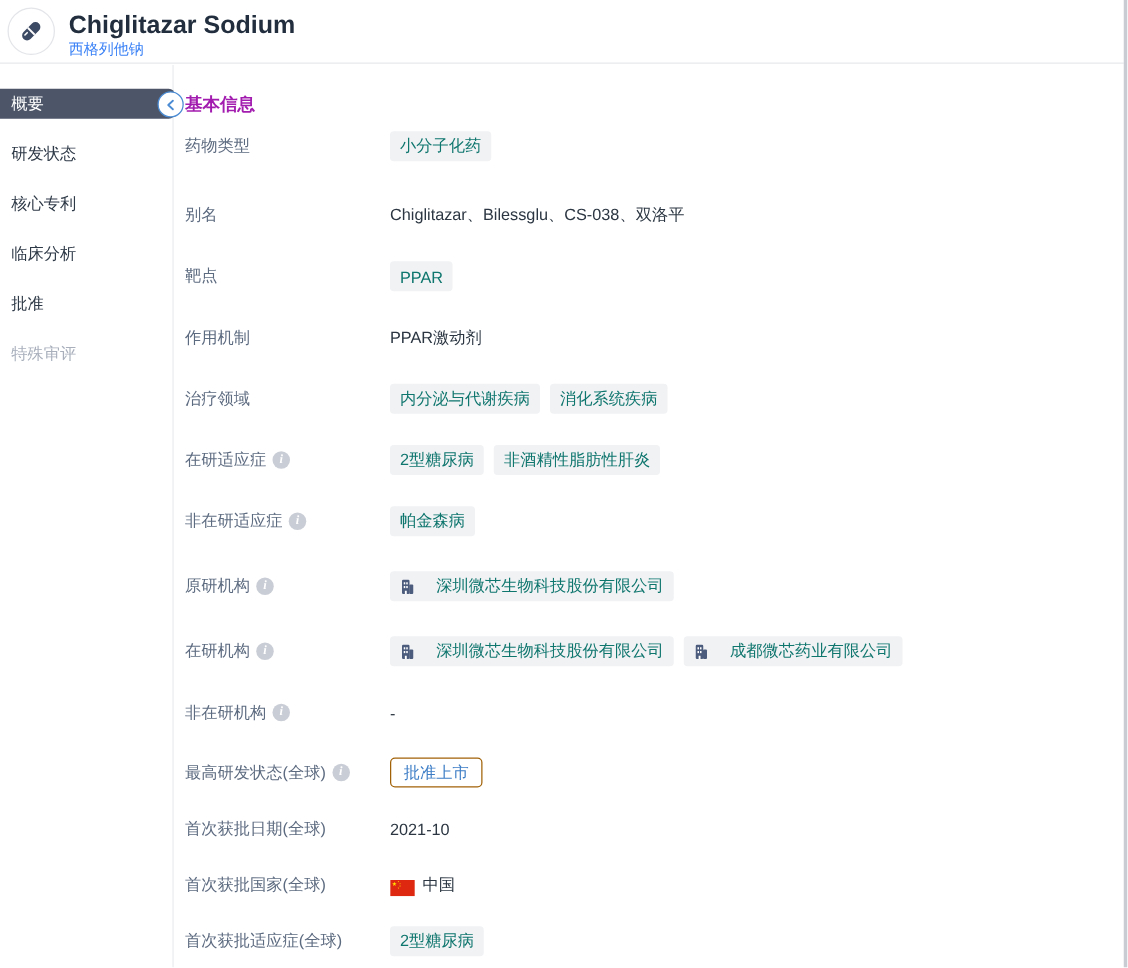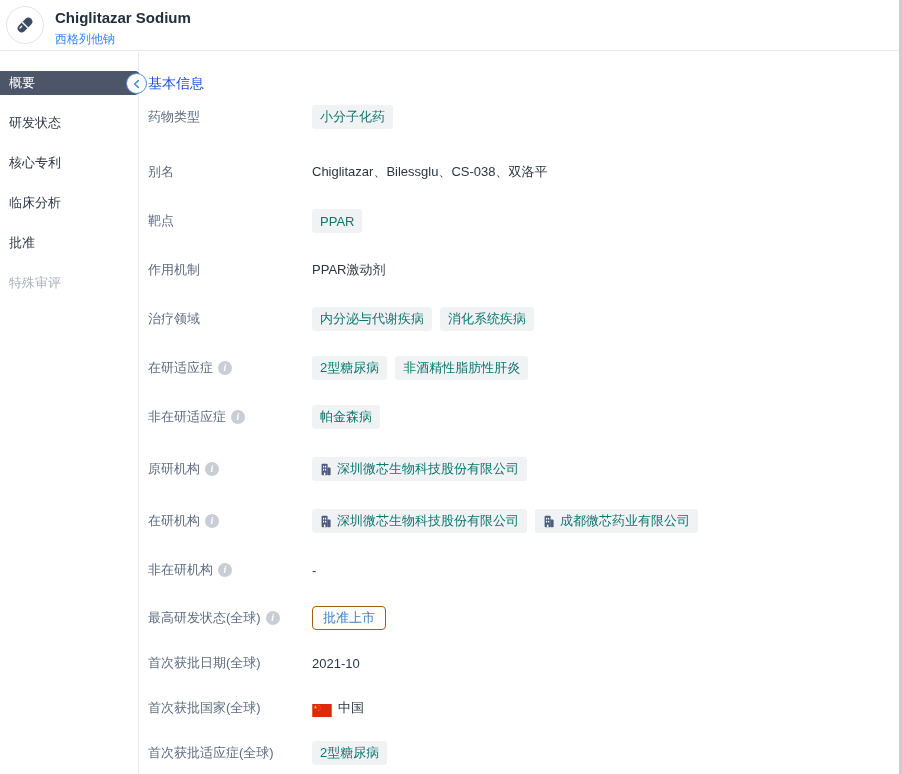--- a/index.html
+++ b/index.html
@@ -10,40 +10,40 @@
   }
   .page { position:relative; width:902px; height:774px; background:#fff; overflow:hidden; }
   .page-right-edge { position:absolute; top:0; right:0; width:3px; height:100%; background:#c9ccd2; }
 
   
   .header { position:absolute; top:0; left:0; right:3px; height:51px; border-bottom:1px solid #e7e9ec; background:#fff; }
   .avatar {
     position:absolute; left:6px; top:6px; width:38px; height:38px; border-radius:50%;
     border:1px solid #e3e5e9; background:#fff; display:flex; align-items:center; justify-content:center;
   }
-  .drug-title { position:absolute; left:55px; top:9px; font-size:15px; font-weight:bold; color:#222e3d; }
+  .drug-title { position:absolute; left:55px; top:9px; font-size:20px; font-weight:bold; color:#222e3d; }
   .drug-subtitle { position:absolute; left:55px; top:31px; font-size:12px; color:#3b82f6; }
 
   
   .sidebar { position:absolute; top:52px; left:0; width:139px; bottom:0; background:#fff; border-right:1px solid #e7e9ec; padding-top:19px; }
   .side-item {
     width:140px; height:24px; line-height:24px; padding-left:9px; margin-bottom:16px;
     font-size:13px; color:#2e3947; cursor:pointer; white-space:nowrap;
   }
   .side-item.active { background:#4d5669; color:#ffffff; border-radius:0 5px 5px 0; }
   .side-item.disabled { color:#a9b0bc; cursor:default; }
 
   
   .content { position:absolute; left:139px; top:52px; right:3px; bottom:0; padding:19px 16px 0 9px; background:#fff; }
   .collapse-btn {
     position:absolute; left:-13px; top:21px; width:21px; height:21px; border-radius:50%;
     background:#fff; border:1px solid #4a8bd3; display:flex; align-items:center; justify-content:center;
     cursor:pointer; padding:0;
   }
-  .section-title { font-size:14px; color:#1d4ed8; height:24px; line-height:24px; margin-bottom:10px; }
+  .section-title { font-size:14px; color:#a21caf; height:24px; line-height:24px; margin-bottom:10px;font-weight:bold; }
 
   .field-row { display:flex; align-items:center; min-height:24px; margin-bottom:25px; }
   .field-row:nth-child(1)  { margin-bottom:31px; }
   .field-row:nth-child(7),
   .field-row:nth-child(8)  { margin-bottom:28px; }
   .field-row:nth-child(10) { margin-bottom:24px; }
   .field-row:nth-child(11),
   .field-row:nth-child(12),
   .field-row:nth-child(13) { margin-bottom:21px; }
   .field-row:nth-child(14) { margin-bottom:10px; }
@@ -54,21 +54,21 @@
     width:14px; height:14px; border-radius:50%; background:#c9cdd5; color:#ffffff;
     font-size:10px; font-style:italic; font-family:"Liberation Serif",serif; font-weight:bold;
     margin-left:5px; cursor:pointer; line-height:1;
   }
   .field-value { display:flex; align-items:center; gap:8px; flex-wrap:wrap; font-size:13px; color:#2b3642; }
 
   .tag {
     display:inline-flex; align-items:center; background:#f1f2f4; color:#0f766e;
     font-size:13px; height:24px; padding:0 8px; border-radius:3px; white-space:nowrap;
   }
-  .org-tag { gap:5px; }
+  .org-tag { gap:17px; }
   .status-tag {
     display:inline-flex; align-items:center; height:24px; padding:0 10px;
     border:1px solid #a16207; color:#3e7ec6; background:#fff; border-radius:4px; font-size:13px;
   }
   .country-value { display:inline-flex; align-items:flex-end; gap:6px; }
   .flag { display:inline-block; line-height:0; }
 </style>
 </head>
 <body>
 

